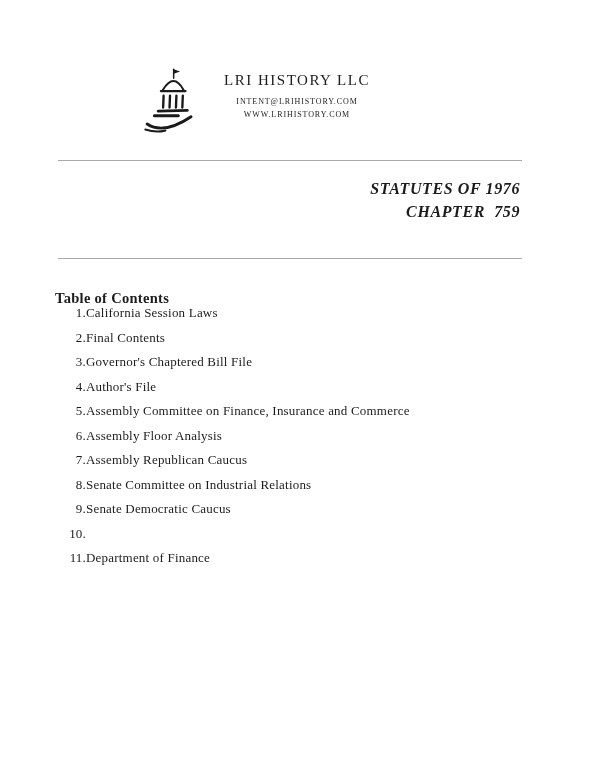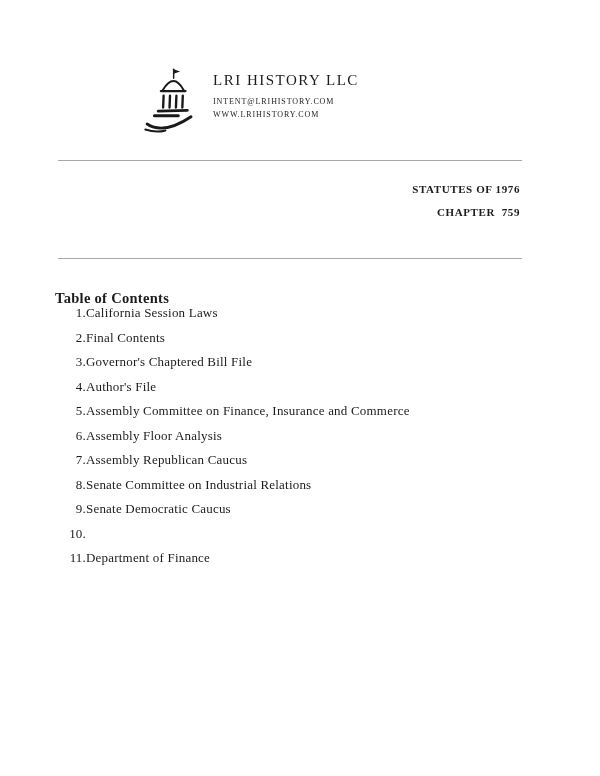--- a/index.html
+++ b/index.html
@@ -24,20 +24,21 @@
     left: 138px;
     top: 64px;
     width: 64px;
     height: 78px;
   }
   .header-text {
     position: absolute;
     left: 213px;
     top: 72px;
     width: 168px;
+    text-align: center;
   }
   .company-name {
     font-size: 15px;
     letter-spacing: 1.5px;
     margin-bottom: 6px;
     white-space: nowrap;
   }
   .contact-line {
     font-size: 8px;
     letter-spacing: 0.9px;
@@ -57,24 +58,25 @@
 
   
   .doc-info {
     position: absolute;
     right: 80px;
     top: 178px;
     text-align: right;
   }
   .doc-info-line {
     font-weight: bold;
-    font-size: 11px;
+    font-size: 16px;
     letter-spacing: 0.6px;
     line-height: 22.5px;
     white-space: pre-wrap;
+    font-style: italic;
   }
 
   
   .toc-title {
     position: absolute;
     left: 55px;
     top: 274px;
     font-weight: bold;
     font-size: 14.5px;
     letter-spacing: 0.3px;

